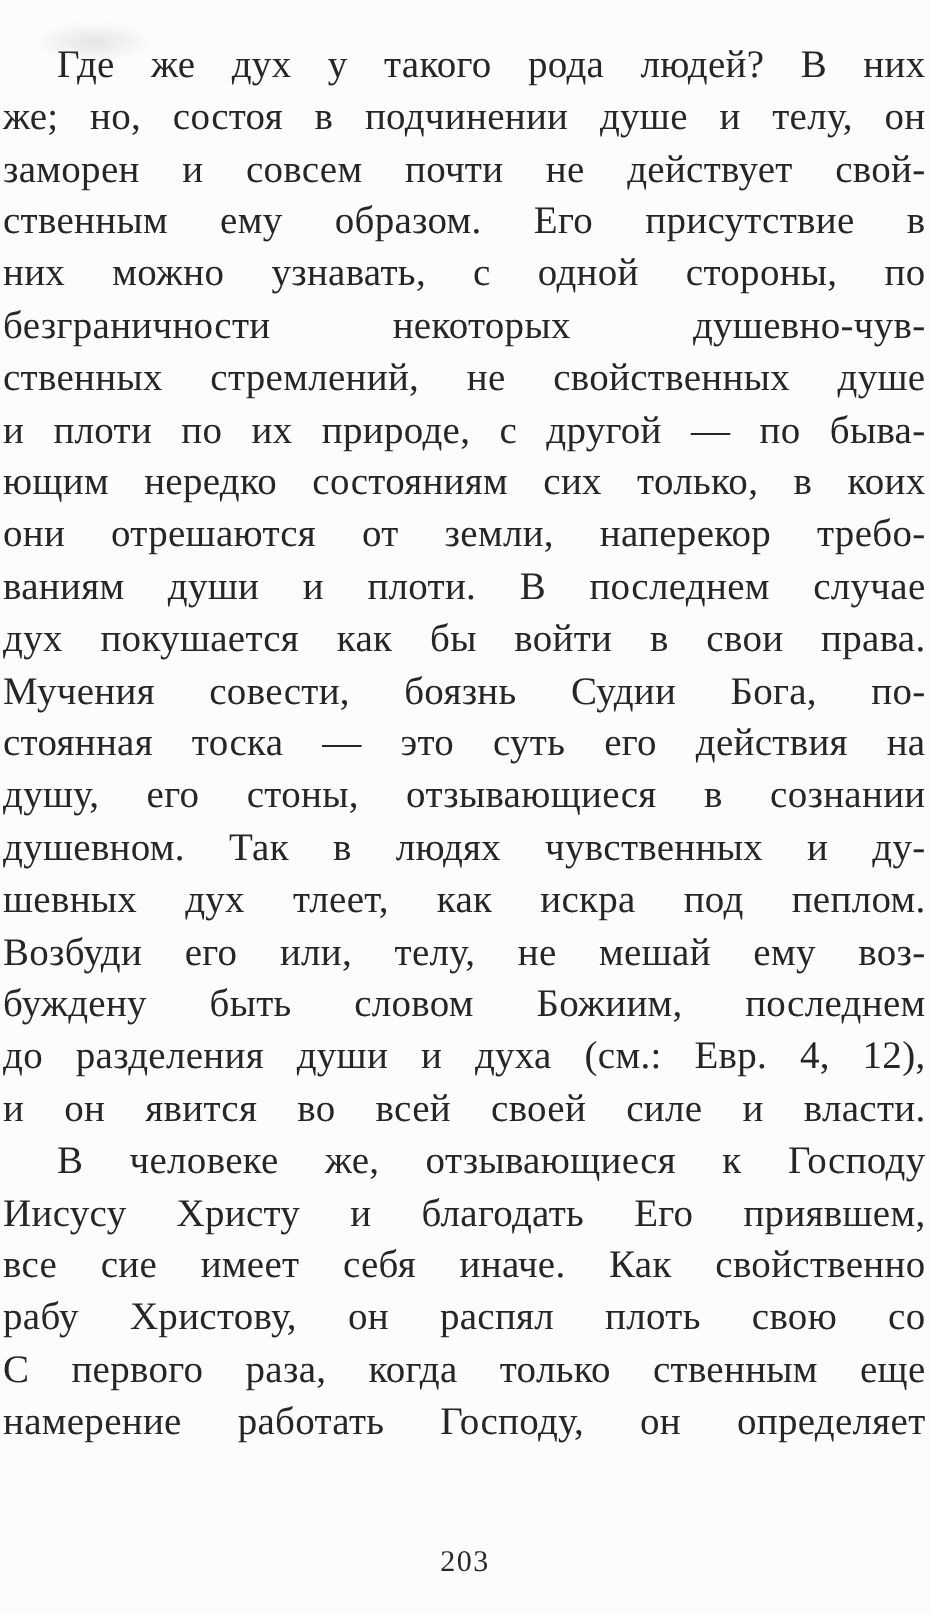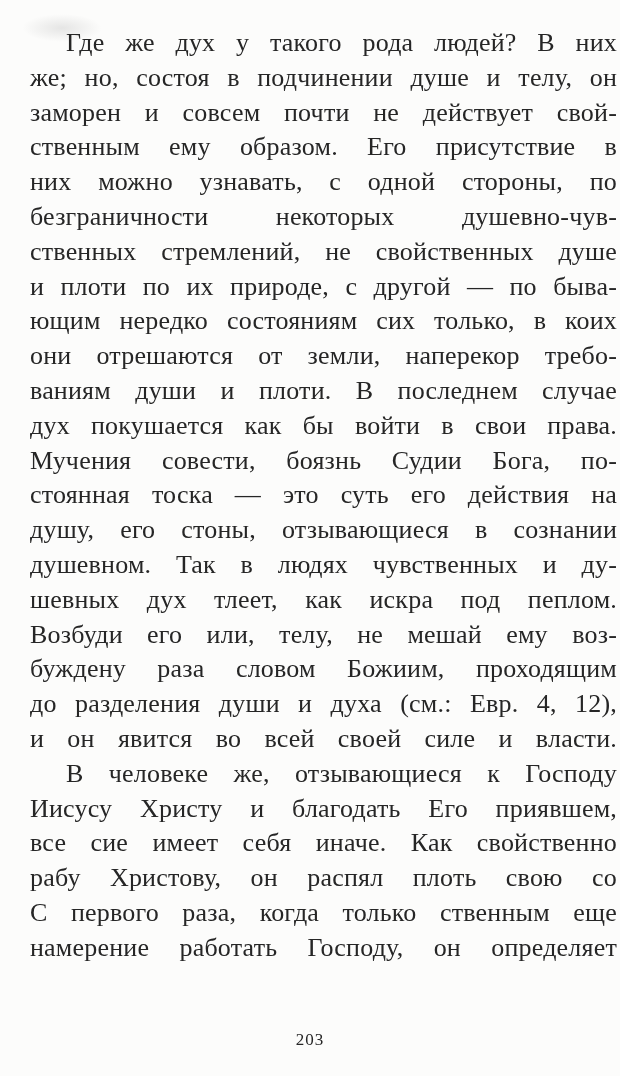--- a/index.html
+++ b/index.html
@@ -30,34 +30,33 @@
     top: 26px;
     left: 2px;
     right: 3px;
   }
   .line {
     font-size: 26px;
     line-height: 34.8px;
     text-align: justify;
     text-align-last: justify;
     letter-spacing: 0.2px;
-    margin-left: 28px;
   }
   .line.indent {
     text-indent: 36px;
   }
   .italic {
   }
   .page-number {
     position: absolute;
     top: 1030px;
     left: 0;
     width: 100%;
     text-align: center;
-    font-size: 17px;
+    font-size: 20px;
     letter-spacing: 1px;
   }
 </style>
 </head>
 <body>
 
 <div class="page">
 
   <div class="scan-smudge"></div>
 
@@ -73,21 +72,21 @@
     <div class="line">ющим нередко состояниям сих только, в коих</div>
     <div class="line">они отрешаются от земли, наперекор требо-</div>
     <div class="line">ваниям души и плоти. В последнем случае</div>
     <div class="line">дух покушается как бы войти в свои права.</div>
     <div class="line">Мучения совести, боязнь Судии Бога, по-</div>
     <div class="line">стоянная тоска — это суть его действия на</div>
     <div class="line">душу, его стоны, отзывающиеся в сознании</div>
     <div class="line">душевном. Так в людях чувственных и ду-</div>
     <div class="line">шевных дух тлеет, как искра под пеплом.</div>
     <div class="line">Возбуди его или, телу, не мешай ему воз-</div>
-    <div class="line">буждену раза словом Божиим, проходящим</div>
+    <div class="line">буждену быть словом Божиим, последнем</div>
     <div class="line">до разделения души и духа (см.: Евр. 4, 12),</div>
     <div class="line">и он явится во всей своей силе и власти.</div>
     <div class="line indent">В человеке же, отзывающиеся к Господу</div>
     <div class="line">Иисусу Христу и благодать Его приявшем,</div>
     <div class="line">все сие имеет себя иначе. Как свойственно</div>
     <div class="line">
       <span>рабу Христову, он </span><span class="italic">распял плоть свою со</span>
     </div>
     <div class="line">С первого раза, когда только ственным еще</div>
     <div class="line">намерение работать Господу, он определяет</div>

